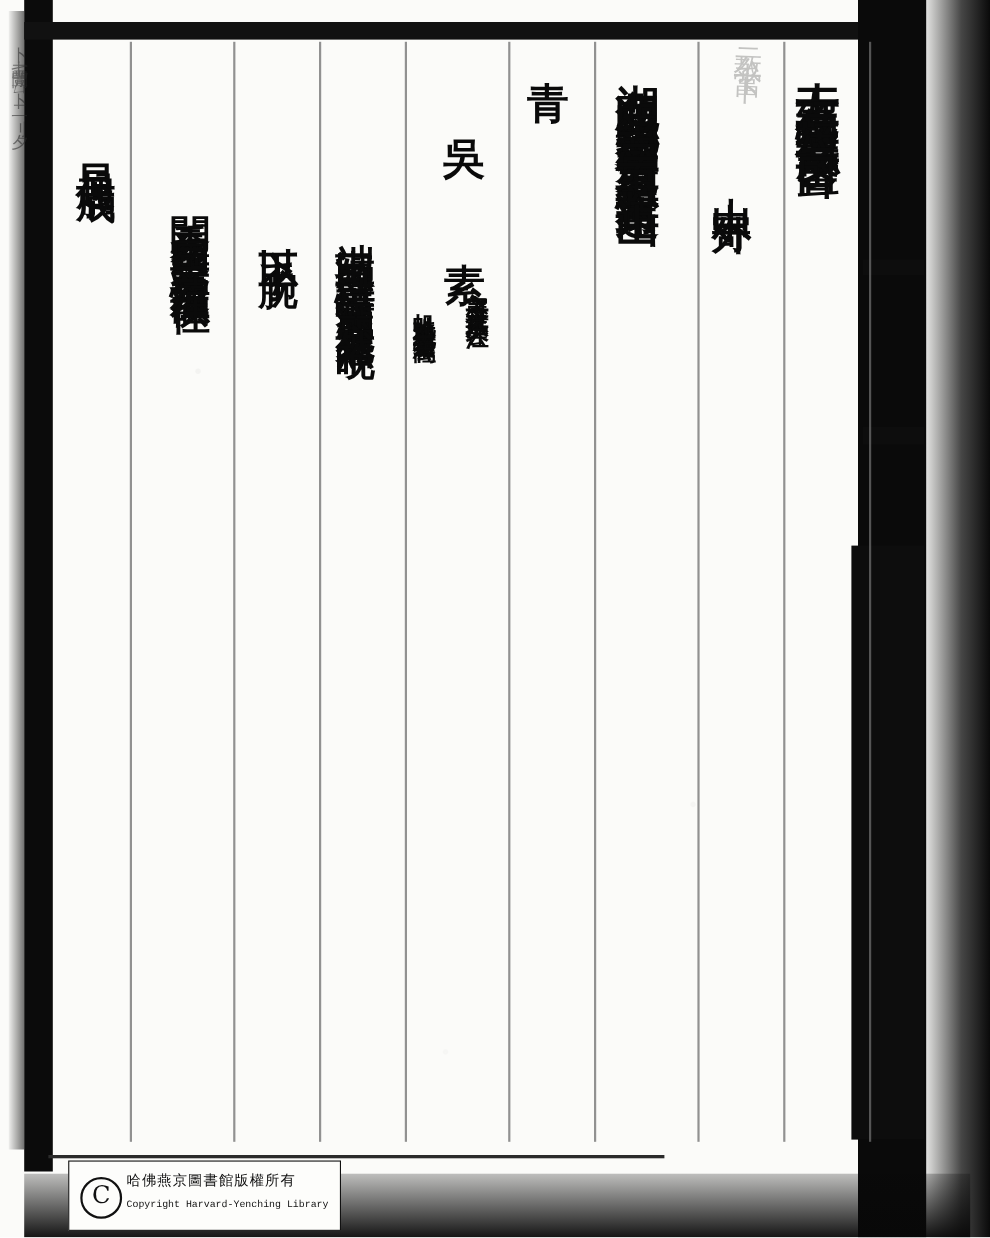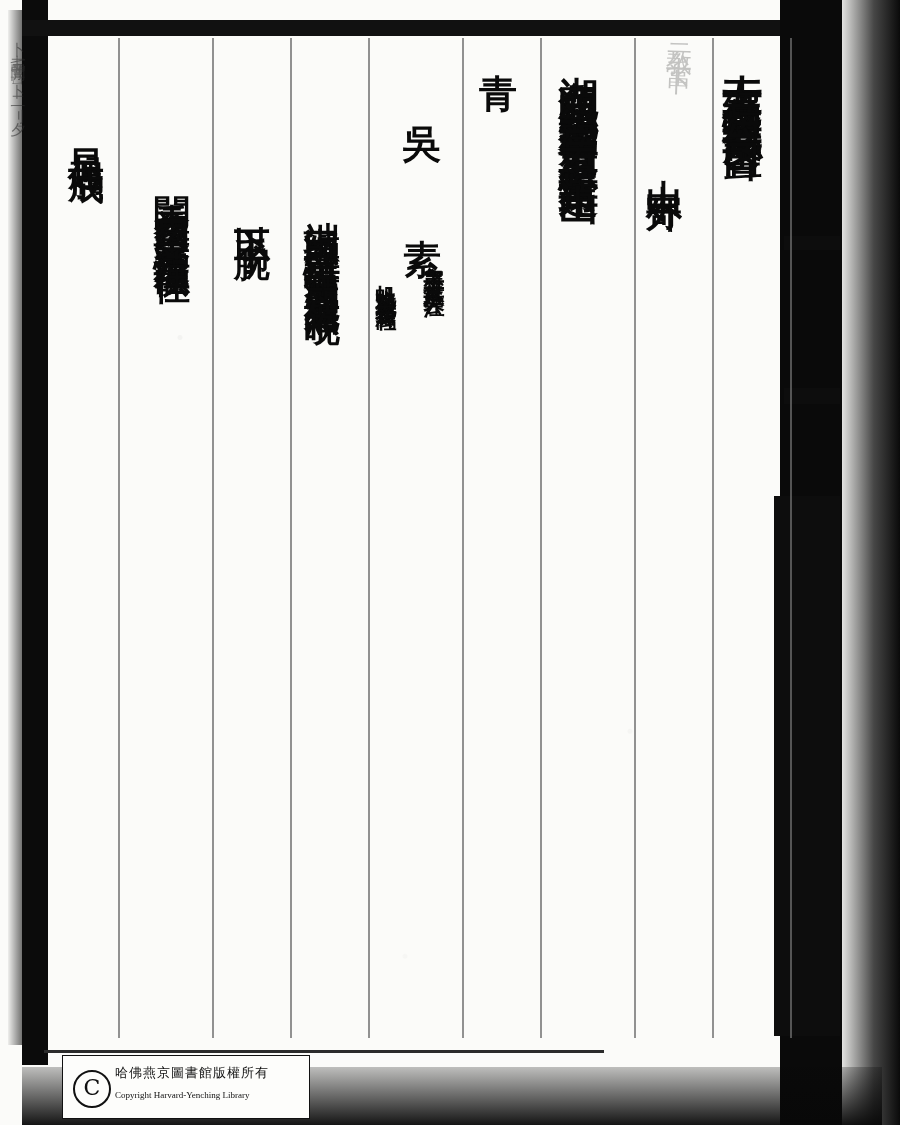--- a/index.html
+++ b/index.html
@@ -153,21 +153,21 @@
     left: 52px; top: 8px;
     font-family: Liberation Serif, serif;
     font-size: 13px;
     color: #111;
     letter-spacing: 1px;
     white-space: nowrap;
   }
   .stamp .line2 {
     position: absolute;
     left: 52px; top: 34px;
-    font-family: Liberation Serif, serif;
+    font-family: Liberation Mono, monospace;
     font-size: 9px;
     color: #111;
     white-space: nowrap;
   }
   .cmark {
     position: absolute;
     left: 10px; top: 14px;
     width: 34px; height: 34px;
     border: 2px solid #111;
     border-radius: 50%;

